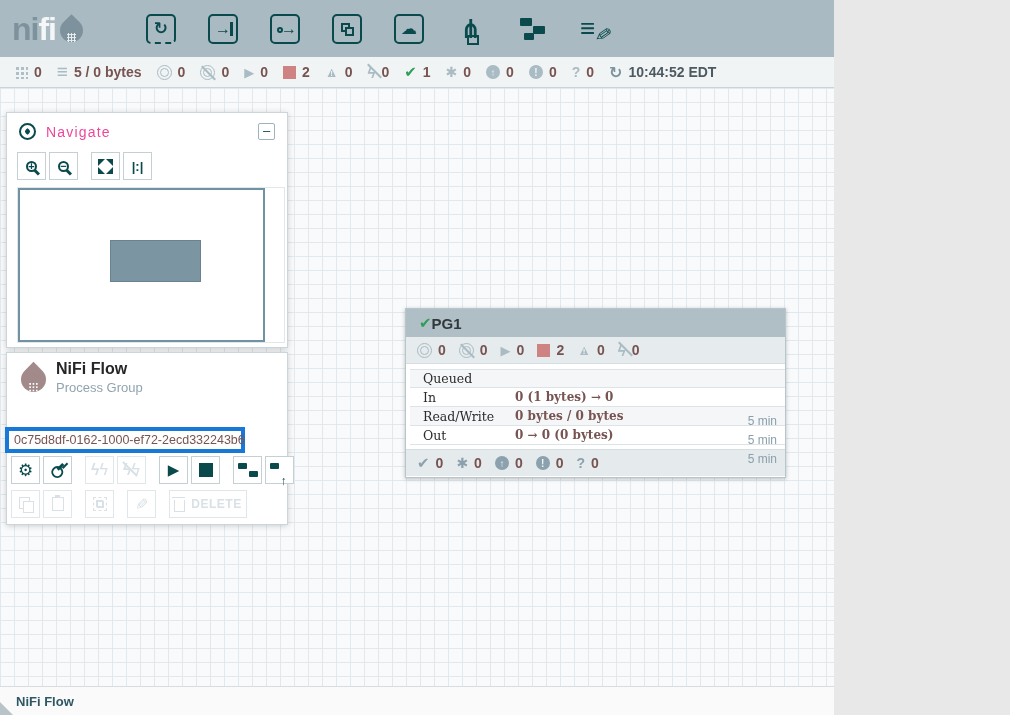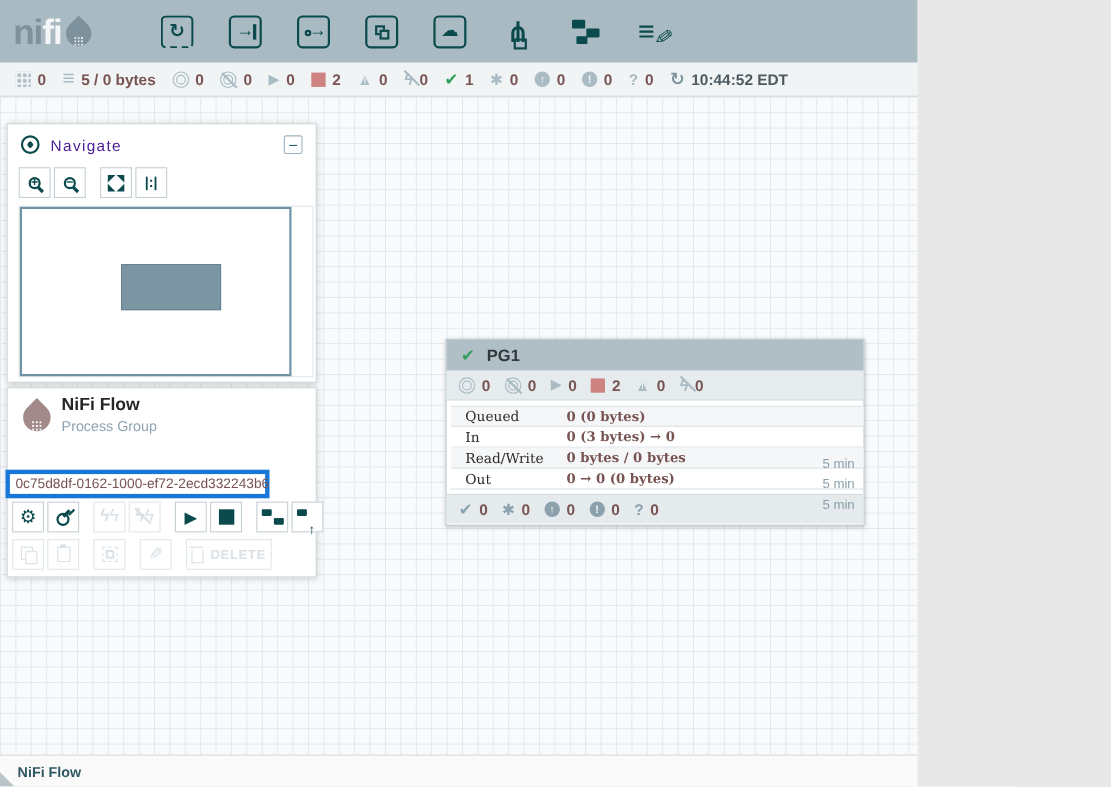--- a/index.html
+++ b/index.html
@@ -84,21 +84,21 @@
 
   
   .canvas { position:absolute; top:88px; left:0; width:1010px; height:598px; background:#f8fafb;
             background-image:linear-gradient(#e2e8eb 1px, transparent 1px),
                              linear-gradient(90deg,#e2e8eb 1px, transparent 1px);
             background-size:14px 14px; }
 
   
   .panel { position:absolute; background:#fff; border:1px solid #ccd5d9; box-shadow:0 1px 6px rgba(0,0,0,.18); }
   .panel-head { display:flex; align-items:center; padding:10px 12px 8px 12px; }
-  .panel-title { font-size:14px; color:#4c1d95; letter-spacing:1.2px; margin-left:10px; }
+  .panel-title { font-size:14px; color:#ec4899; letter-spacing:1.2px; margin-left:10px; }
   .collapse-btn { margin-left:auto; width:17px; height:17px; border:1px solid #9db3bd; border-radius:2px;
                   color:#0a4a4c; font-size:13px; line-height:14px; text-align:center; cursor:pointer; background:#fff; }
   .collapse-btn::before { content:"–"; }
   .compass { width:17px; height:17px; border:2px solid #0a4a4c; border-radius:50%; position:relative; }
   .compass::after { content:""; position:absolute; left:4px; top:4px; width:5px; height:5px; background:#0a4a4c;
                     transform:rotate(45deg) ; border-radius:1px 50% 1px 50%; }
   .hand::before { content:"☝"; font-size:17px; color:#0a4a4c; transform:rotate(-15deg); display:inline-block; }
 
   #navigate-panel { left:6px; top:112px; width:282px; height:236px; }
   .nav-btns { display:flex; align-items:center; margin:4px 0 0 10px; }
@@ -158,21 +158,21 @@
   .group-ic::before { content:""; position:absolute; left:2px; top:2px; width:5px; height:5px; border:1.5px solid currentColor; }
   .group-ic::after { content:""; position:absolute; right:2px; bottom:2px; width:5px; height:5px; border:1.5px solid currentColor; }
   .brush-ic::before { content:"✎"; font-size:16px; transform:scaleX(-1); display:inline-block; }
   .del-btn { width:78px; display:flex; gap:6px; font-size:12px; font-weight:bold; letter-spacing:.5px; }
   .trash-ic { position:relative; width:11px; height:12px; border:1.8px solid currentColor; border-top:none; margin-top:3px; }
   .trash-ic::before { content:""; position:absolute; left:-3px; top:-3px; width:13px; height:1.8px; background:currentColor; }
 
   
   .pg { position:absolute; left:405px; top:308px; width:381px; height:170px; background:#fff;
         border:1px solid #b7c5cd; box-shadow:0 1px 4px rgba(0,0,0,.25); cursor:pointer; }
-  .pg-head { height:28px; background:#b0bfc6; display:flex; align-items:center; padding-left:13px; gap:11px; }
+  .pg-head { height:28px; background:#b0bfc6; display:flex; align-items:center; padding-left:13px; gap:0; }
   .pg-name { font-size:15px; font-weight:bold; color:#30383c; }
   .pg-badges { height:27px; background:#e6ebee; display:flex; align-items:center; padding-left:11px; gap:13px; border-bottom:1px solid #d7dee2; }
   .badge { display:flex; align-items:center; gap:6px; }
   .badge-val { font-size:14px; font-weight:bold; color:#775351; }
   .pg-stats { padding:5px 0 4px 4px; }
   .pg-row { display:flex; align-items:center; height:19px; padding:0 8px 0 13px; border-bottom:1px solid #dde4e7; }
   .pg-row.first { border-top:1px solid #dde4e7; }
   .pg-row.odd { background:#f4f6f7; }
   .pg-label { width:92px; font-family:"DejaVu Serif","Liberation Serif",serif; font-size:12.5px; color:#2b2b2b; }
   .pg-value { flex:1; font-family:"DejaVu Serif","Liberation Serif",serif; font-size:12px; font-weight:bold; color:#775351; }
@@ -428,26 +428,25 @@
           <span class="badge-val">0</span>
         </span>
       <span class="badge">
           <span class="ic g-bolt crossed"></span>
           <span class="badge-val">0</span>
         </span>
     </div>
     <div class="pg-stats">
       <div class="pg-row odd first">
         <span class="pg-label">Queued</span>
-        <span class="pg-value">0 (0 bytes)</span>
         <span class="pg-window"></span>
       </div>
       <div class="pg-row">
         <span class="pg-label">In</span>
-        <span class="pg-value">0 (3 bytes) → 0</span>
+        <span class="pg-value">0 (1 bytes) → 0</span>
         <span class="pg-window">5 min</span>
       </div>
       <div class="pg-row odd">
         <span class="pg-label">Read/Write</span>
         <span class="pg-value">0 bytes / 0 bytes</span>
         <span class="pg-window">5 min</span>
       </div>
       <div class="pg-row">
         <span class="pg-label">Out</span>
         <span class="pg-value">0 → 0 (0 bytes)</span>

